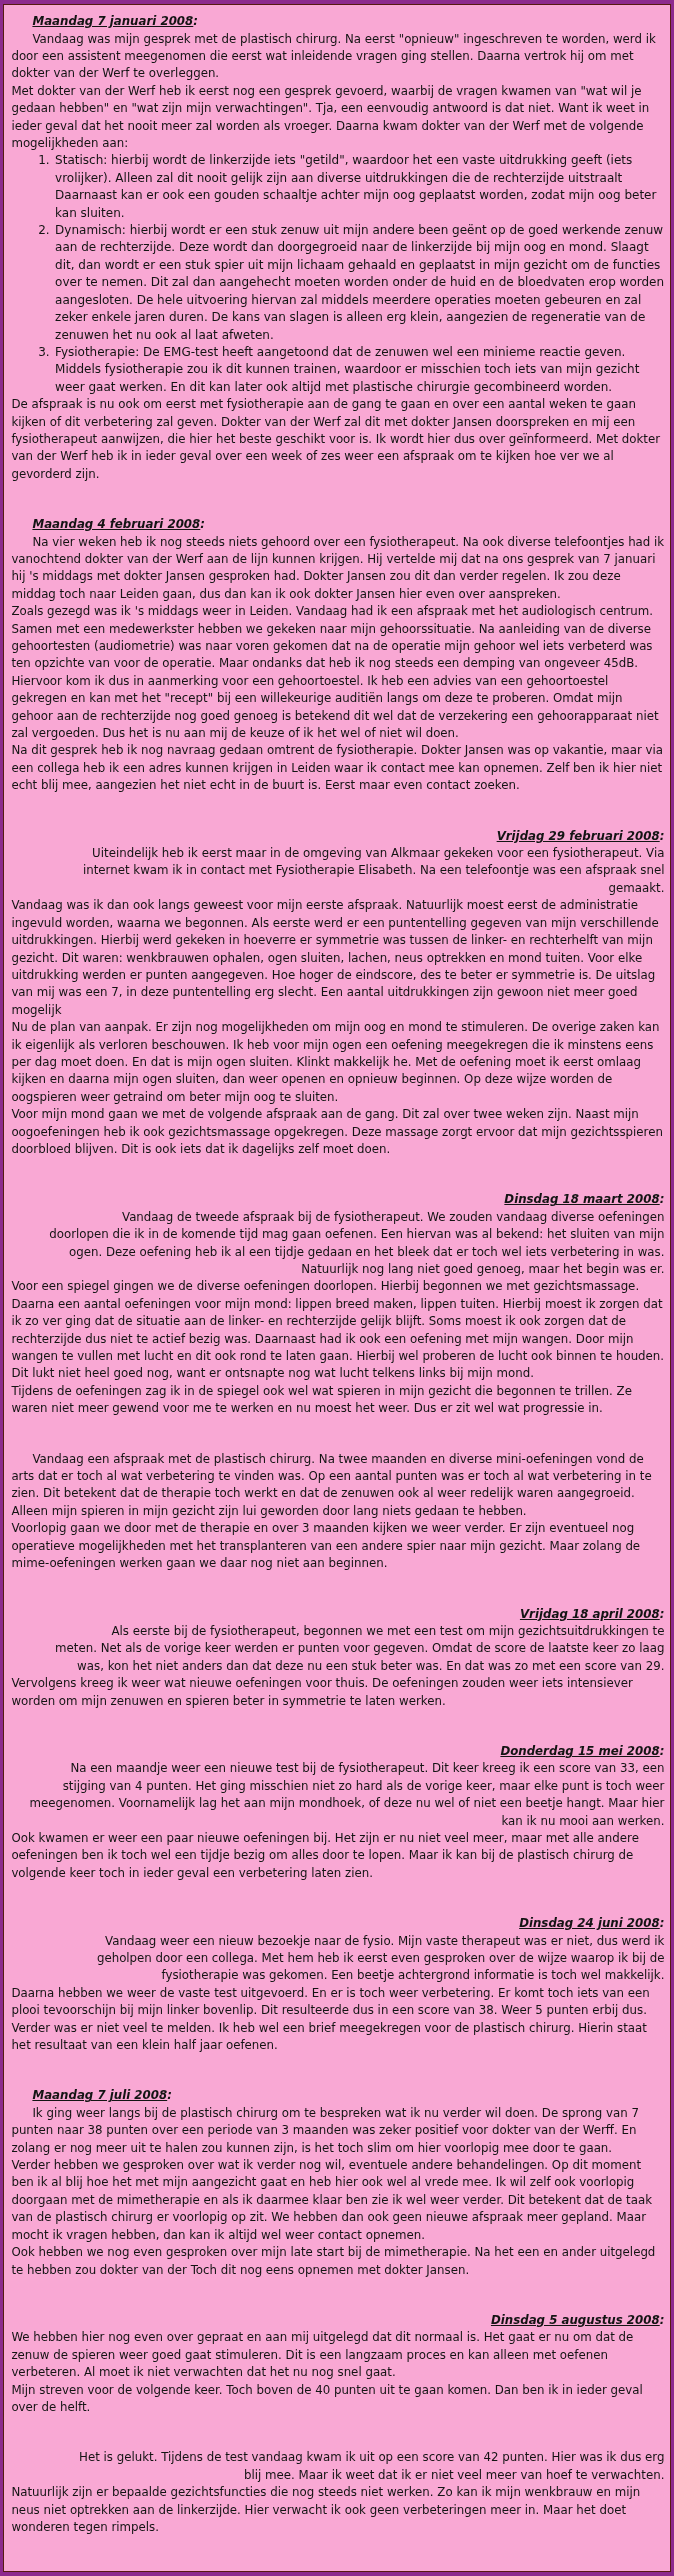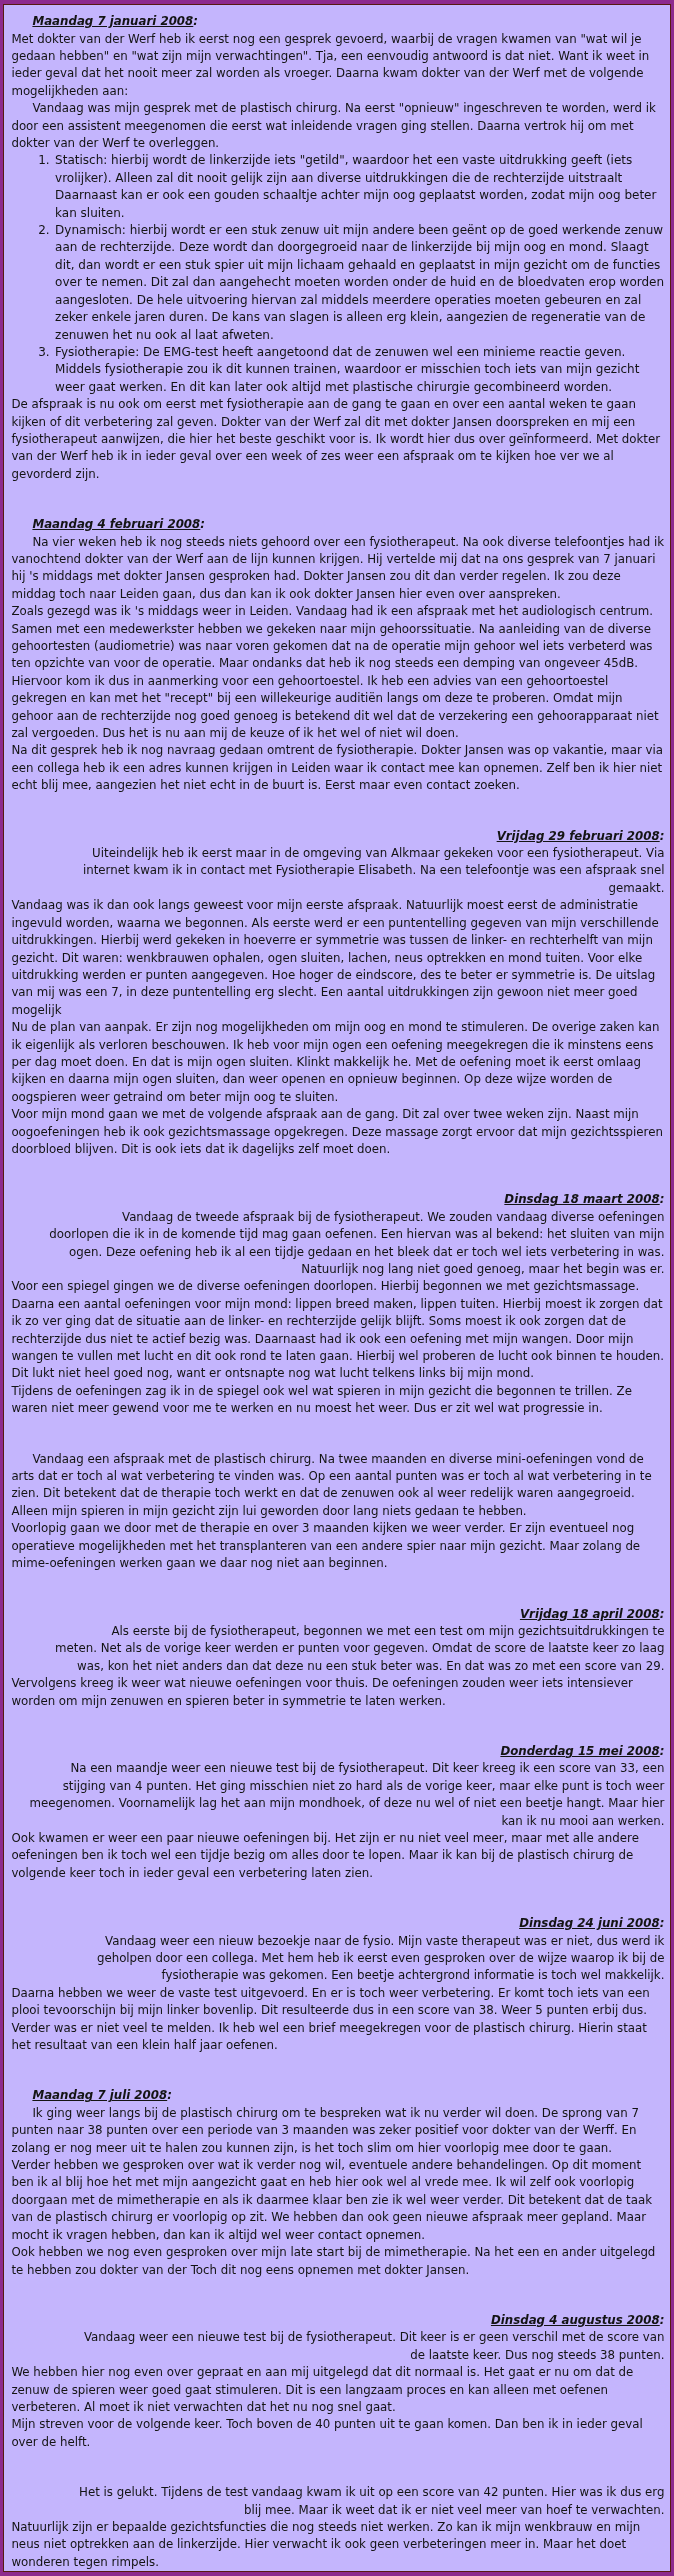--- a/index.html
+++ b/index.html
@@ -10,21 +10,21 @@
     box-sizing: border-box;
     padding: 3.5px 4.4px 4.4px 2.6px;
     font-family: "DejaVu Sans", sans-serif;
     overflow: hidden;
   }
   .page {
     box-sizing: border-box;
     width: 100%;
     height: 100%;
     border: 1.7px solid #571a10; 
-    background: #c4b5fd;       
+    background: #f9a8d4;       
     color: #141414;
     padding: 8.7px 5.2px 7px 7.8px;
     overflow: hidden;
   }
   .entries { width: 100%; }
   .entry { margin: 0; }
   .entry + .entry { margin-top: 33px; }
   .date {
     margin: 0;
     font-size: 11.8px;
@@ -52,22 +52,22 @@
   }
   ol.num-list li { padding-left: 1.7px; }
 </style>
 </head>
 <body>
 
 <div class="page">
   <div class="entries">
       <section class="entry">
         <h2 class="date ind-sm"><span class="date-text">Maandag 7 januari 2008</span><span>:</span></h2>
+        <p class="p first ind-sm">Vandaag was mijn gesprek met de plastisch chirurg. Na eerst "opnieuw" ingeschreven te worden, werd ik door een assistent meegenomen die eerst wat inleidende vragen ging stellen. Daarna vertrok hij om met dokter van der Werf te overleggen.</p>
         <p class="p">Met dokter van der Werf heb ik eerst nog een gesprek gevoerd, waarbij de vragen kwamen van "wat wil je gedaan hebben" en "wat zijn mijn verwachtingen". Tja, een eenvoudig antwoord is dat niet. Want ik weet in ieder geval dat het nooit meer zal worden als vroeger. Daarna kwam dokter van der Werf met de volgende mogelijkheden aan:</p>
-        <p class="p first ind-sm">Vandaag was mijn gesprek met de plastisch chirurg. Na eerst "opnieuw" ingeschreven te worden, werd ik door een assistent meegenomen die eerst wat inleidende vragen ging stellen. Daarna vertrok hij om met dokter van der Werf te overleggen.</p>
         <ol class="num-list">
           <li>Statisch: hierbij wordt de linkerzijde iets "getild", waardoor het een vaste uitdrukking geeft (iets vrolijker). Alleen zal dit nooit gelijk zijn aan diverse uitdrukkingen die de rechterzijde uitstraalt Daarnaast kan er ook een gouden schaaltje achter mijn oog geplaatst worden, zodat mijn oog beter kan sluiten.</li>
           <li>Dynamisch: hierbij wordt er een stuk zenuw uit mijn andere been geënt op de goed werkende zenuw aan de rechterzijde. Deze wordt dan doorgegroeid naar de linkerzijde bij mijn oog en mond. Slaagt dit, dan wordt er een stuk spier uit mijn lichaam gehaald en geplaatst in mijn gezicht om de functies over te nemen. Dit zal dan aangehecht moeten worden onder de huid en de bloedvaten erop worden aangesloten. De hele uitvoering hiervan zal middels meerdere operaties moeten gebeuren en zal zeker enkele jaren duren. De kans van slagen is alleen erg klein, aangezien de regeneratie van de zenuwen het nu ook al laat afweten.</li>
           <li>Fysiotherapie: De EMG-test heeft aangetoond dat de zenuwen wel een minieme reactie geven. Middels fysiotherapie zou ik dit kunnen trainen, waardoor er misschien toch iets van mijn gezicht weer gaat werken. En dit kan later ook altijd met plastische chirurgie gecombineerd worden.</li>
         </ol>
         <p class="p">De afspraak is nu ook om eerst met fysiotherapie aan de gang te gaan en over een aantal weken te gaan kijken of dit verbetering zal geven. Dokter van der Werf zal dit met dokter Jansen doorspreken en mij een fysiotherapeut aanwijzen, die hier het beste geschikt voor is. Ik wordt hier dus over geïnformeerd. Met dokter van der Werf heb ik in ieder geval over een week of zes weer een afspraak om te kijken hoe ver we al gevorderd zijn.</p>
       </section>
       <section class="entry">
         <h2 class="date ind-sm"><span class="date-text">Maandag 4 februari 2008</span><span>:</span></h2>
         <p class="p first ind-sm">Na vier weken heb ik nog steeds niets gehoord over een fysiotherapeut. Na ook diverse telefoontjes had ik vanochtend dokter van der Werf aan de lijn kunnen krijgen. Hij vertelde mij dat na ons gesprek van 7 januari hij 's middags met dokter Jansen gesproken had. Dokter Jansen zou dit dan verder regelen. Ik zou deze middag toch naar Leiden gaan, dus dan kan ik ook dokter Jansen hier even over aanspreken.</p>
@@ -106,22 +106,21 @@
         <p class="p first ind-lg">Vandaag weer een nieuw bezoekje naar de fysio. Mijn vaste therapeut was er niet, dus werd ik geholpen door een collega. Met hem heb ik eerst even gesproken over de wijze waarop ik bij de fysiotherapie was gekomen. Een beetje achtergrond informatie is toch wel makkelijk.</p>
         <p class="p">Daarna hebben we weer de vaste test uitgevoerd. En er is toch weer verbetering. Er komt toch iets van een plooi tevoorschijn bij mijn linker bovenlip. Dit resulteerde dus in een score van 38. Weer 5 punten erbij dus. Verder was er niet veel te melden. Ik heb wel een brief meegekregen voor de plastisch chirurg. Hierin staat het resultaat van een klein half jaar oefenen.</p>
       </section>
       <section class="entry">
         <h2 class="date ind-sm"><span class="date-text">Maandag 7 juli 2008</span><span>:</span></h2>
         <p class="p first ind-sm">Ik ging weer langs bij de plastisch chirurg om te bespreken wat ik nu verder wil doen. De sprong van 7 punten naar 38 punten over een periode van 3 maanden was zeker positief voor dokter van der Werff. En zolang er nog meer uit te halen zou kunnen zijn, is het toch slim om hier voorlopig mee door te gaan.</p>
         <p class="p">Verder hebben we gesproken over wat ik verder nog wil, eventuele andere behandelingen. Op dit moment ben ik al blij hoe het met mijn aangezicht gaat en heb hier ook wel al vrede mee. Ik wil zelf ook voorlopig doorgaan met de mimetherapie en als ik daarmee klaar ben zie ik wel weer verder. Dit betekent dat de taak van de plastisch chirurg er voorlopig op zit. We hebben dan ook geen nieuwe afspraak meer gepland. Maar mocht ik vragen hebben, dan kan ik altijd wel weer contact opnemen.</p>
         <p class="p">Ook hebben we nog even gesproken over mijn late start bij de mimetherapie. Na het een en ander uitgelegd te hebben zou dokter van der Toch dit nog eens opnemen met dokter Jansen.</p>
       </section>
       <section class="entry">
-        <h2 class="date ind-lg"><span class="date-text">Dinsdag 4 augustus 2008</span><span>:</span></h2>
-        <p class="p first ind-lg">Vandaag weer een nieuwe test bij de fysiotherapeut. Dit keer is er geen verschil met de score van de laatste keer. Dus nog steeds 38 punten.</p>
+        <h2 class="date ind-lg"><span class="date-text">Dinsdag 5 augustus 2008</span><span>:</span></h2>
         <p class="p">We hebben hier nog even over gepraat en aan mij uitgelegd dat dit normaal is. Het gaat er nu om dat de zenuw de spieren weer goed gaat stimuleren. Dit is een langzaam proces en kan alleen met oefenen verbeteren. Al moet ik niet verwachten dat het nu nog snel gaat.</p>
         <p class="p">Mijn streven voor de volgende keer. Toch boven de 40 punten uit te gaan komen. Dan ben ik in ieder geval over de helft.</p>
       </section>
       <section class="entry">
         <p class="p first ind-lg">Het is gelukt. Tijdens de test vandaag kwam ik uit op een score van 42 punten. Hier was ik dus erg blij mee. Maar ik weet dat ik er niet veel meer van hoef te verwachten.</p>
         <p class="p">Natuurlijk zijn er bepaalde gezichtsfuncties die nog steeds niet werken. Zo kan ik mijn wenkbrauw en mijn neus niet optrekken aan de linkerzijde. Hier verwacht ik ook geen verbeteringen meer in. Maar het doet wonderen tegen rimpels.</p>
       </section>
     </div>
 </div>
 

